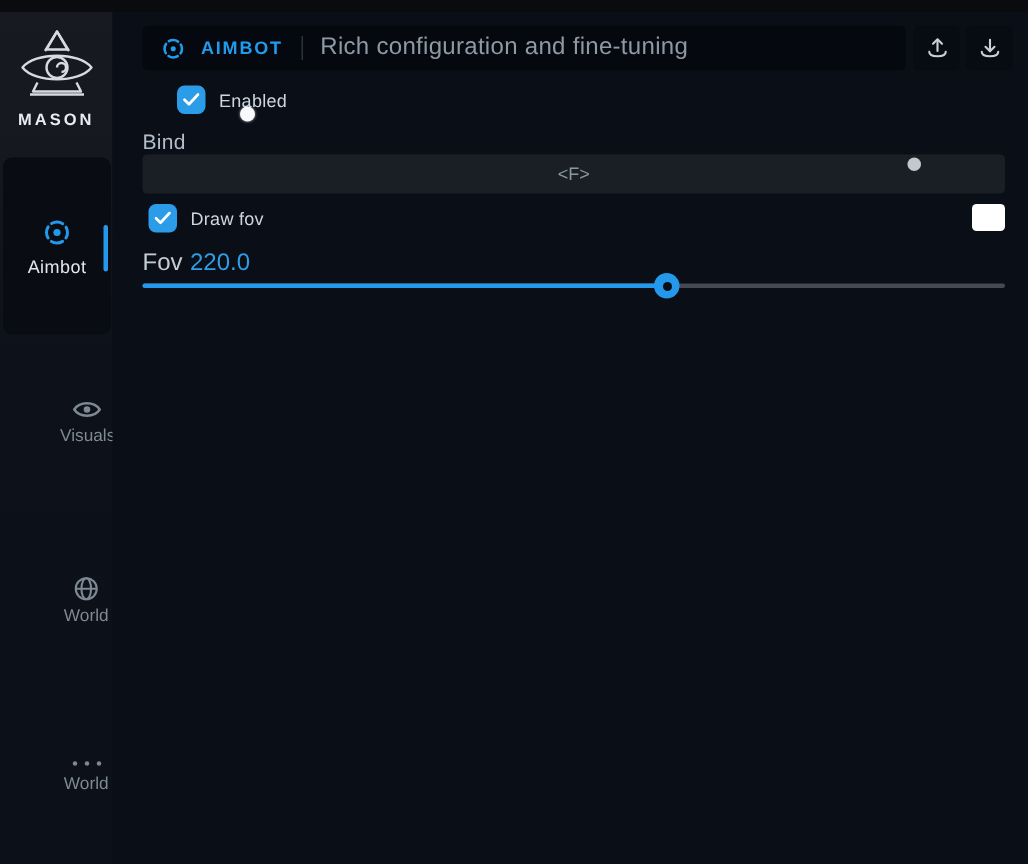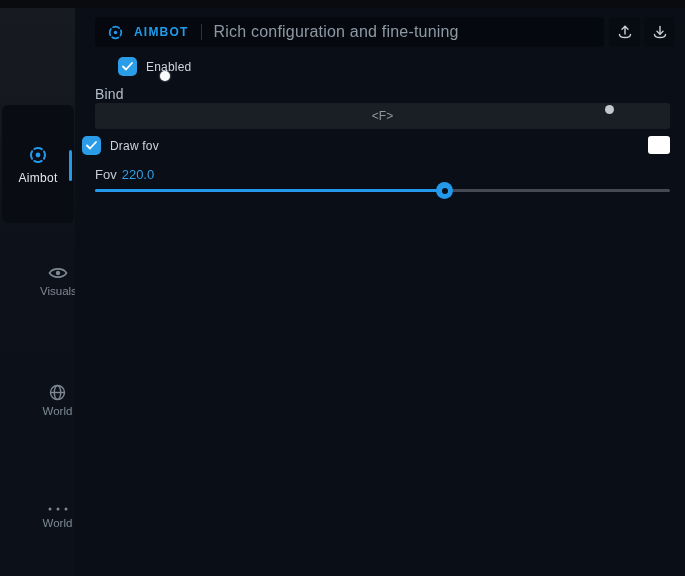--- a/index.html
+++ b/index.html
@@ -62,38 +62,38 @@
   .icon-btn.download { left:569px; }
 
   .checkbox-row { position:absolute; display:flex; align-items:center; cursor:pointer; }
   .checkbox {
     width:19px; height:19px; border-radius:5px; background:#2b9ce8;
     display:flex; align-items:center; justify-content:center;
   }
   .checkbox-label { margin-left:9px; font-size:12px; color:#ccd6de; letter-spacing:.2px; }
 
   .row-enabled { left:19px; top:49px;padding-left:24px; }
-  .row-drawfov { left:7px; top:128px; }
+  .row-drawfov { left:24px; top:128px; }
 
   .field-label { position:absolute; left:20px; font-size:14px; color:#b4bec8; letter-spacing:.2px; }
   .bind-label { top:78px; }
 
   .bind-input {
     position:absolute; left:20px; top:95px; width:575px; height:26px;
     background:#1a1f26; border-radius:3px;
     display:flex; align-items:center; justify-content:center;
     font-size:12px; color:#8d97a1; cursor:pointer;
   }
 
   .color-swatch {
     position:absolute; left:573px; top:128px; width:22px; height:18px;
     border-radius:3px; background:#ffffff; cursor:pointer;
   }
 
-  .fov-label-row { position:absolute; left:20px; top:159px; font-size:13px; color:#c3cdd6; }
+  .fov-label-row { position:absolute; left:20px; top:159px; font-size:16px; color:#c3cdd6; }
   .fov-value { color:#2e9fe6; margin-left:5px; }
 
   .slider { position:absolute; left:20px; top:174px; width:575px; height:16px; cursor:pointer; }
   .slider-track {
     position:absolute; left:0; top:7px; width:100%; height:3px;
     background:#434a53; border-radius:2px;
   }
   .slider-fill {
     position:absolute; left:0; top:7px; height:3px;
     background:#2499ec; border-radius:2px;
@@ -113,20 +113,34 @@
   .dot-gray  { left:605px; top:105px; width:9px; height:9px; background:#c3c8cd; }
 </style>
 </head>
 <body>
 
 <div id="page">
   <div class="top-strip"></div>
 
   <div class="sidebar">
 
+    <div class="logo-block">
+      <svg width="52" height="54" viewBox="0 0 52 54">
+        <g fill="none" stroke="#d7dade" stroke-width="1.6" stroke-linejoin="round">
+          <path d="M26 3 L33 15 L19 15 Z"></path>
+          <path d="M18 16 L26 3 L34 16"></path>
+          <path d="M3 27 C11 16.5, 41 16.5, 49 27 C41 37.5, 11 37.5, 3 27 Z"></path>
+          <circle cx="26" cy="27" r="7"></circle>
+          <path d="M26 27 a3 3 0 1 1 3 3"></path>
+          <path d="M13 37 L10 43 L42 43 L39 37"></path>
+          <path d="M8 45 L44 45"></path>
+        </g>
+      </svg>
+      <div class="logo-text">MASON</div>
+    </div>
 
     <div class="nav-active-tile">
       <svg width="22" height="22" viewBox="0 0 22 22">
         <g fill="none" stroke="#2499ec" stroke-width="2" stroke-linecap="round">
           <circle cx="11" cy="11" r="7" stroke-dasharray="7.8 3.2" stroke-dashoffset="4"></circle>
         </g>
         <circle cx="11" cy="11" r="2.4" fill="#2499ec"></circle>
       </svg>
       <span class="nav-label">Aimbot</span>
       <div class="active-indicator"></div>

